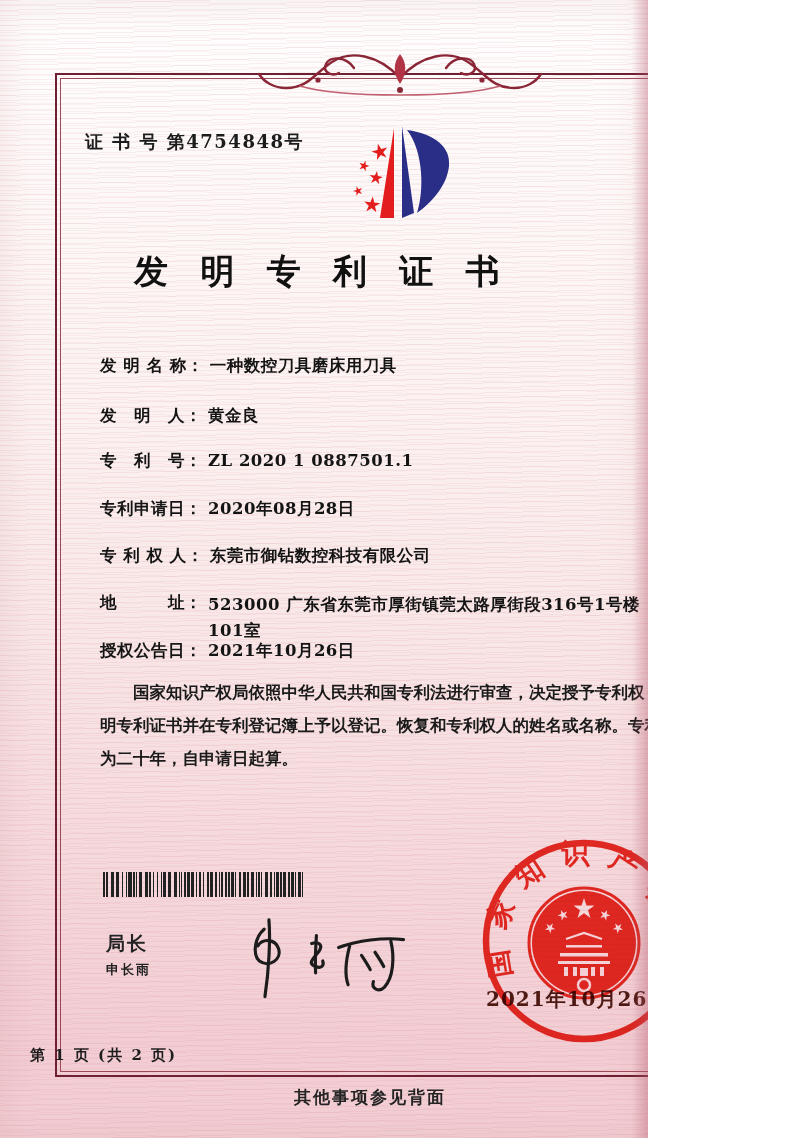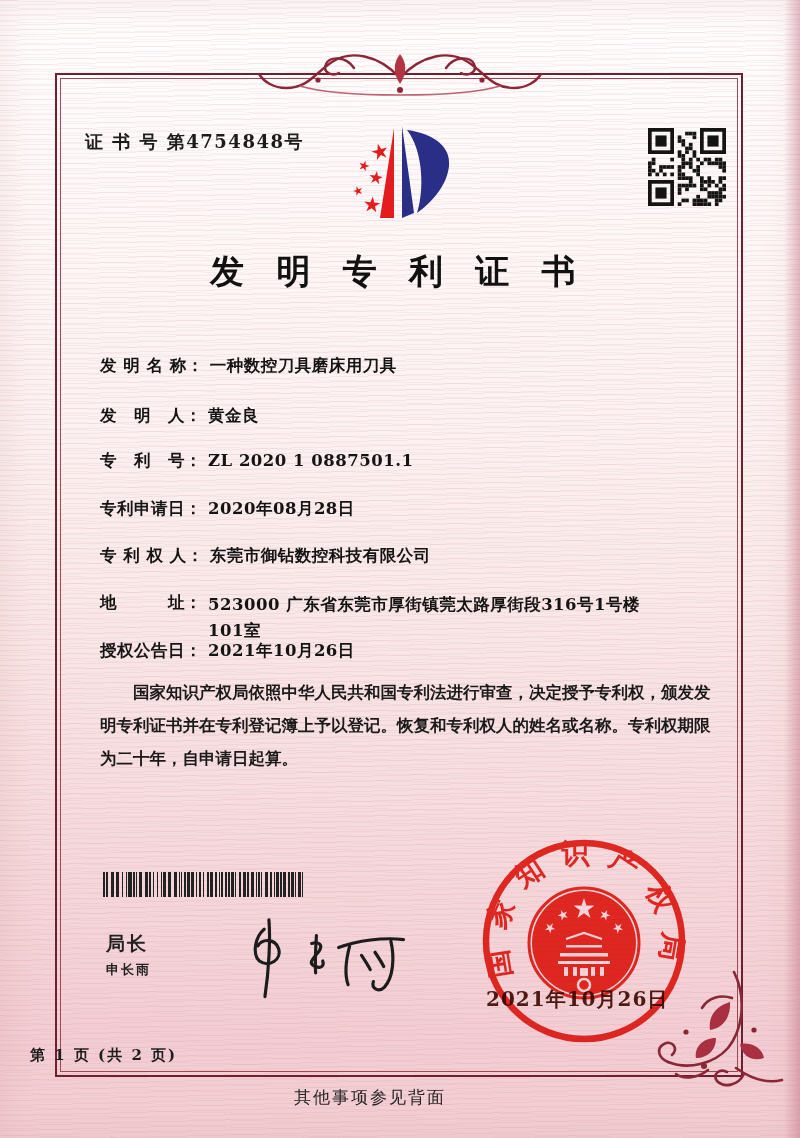--- a/index.html
+++ b/index.html
@@ -1,17 +1,17 @@
 <!DOCTYPE html>
 <html><head>
 <meta charset="utf-8">
 <style>
   html,body{margin:0;padding:0;}
   body{font-family:"DejaVu Serif","Liberation Serif",serif;}
-  .page{position:relative;width:800px;height:1138px;overflow:hidden;
+  .page{position:relative;width:648px;height:1138px;overflow:hidden;
     background:linear-gradient(180deg,#fffefe 0%,#fdf8f7 18%,#fbf1f0 38%,#f9e7e7 55%,#f5d9dc 75%,#f2cdd3 92%,#f3d0d5 100%);
     box-shadow:inset 0 0 40px rgba(190,120,130,.18);}
   
   .page::before{content:"";position:absolute;inset:0;z-index:0;pointer-events:none;
     background:
       repeating-linear-gradient(178.5deg, rgba(206,118,132,.11) 0 1px, rgba(255,255,255,0) 1px 5px),
       repeating-linear-gradient(181.5deg, rgba(206,118,132,.08) 0 1px, rgba(255,255,255,0) 1px 7px);}
   .edge-shade{position:absolute;top:0;right:0;width:16px;height:100%;z-index:6;
     background:linear-gradient(to left, rgba(186,96,116,.38), rgba(186,96,116,0));}
   .abs{position:absolute;}
@@ -34,21 +34,21 @@
   .body-text{left:100px;top:676px;width:614px;font-size:16.5px;line-height:33px;
     color:#1a1a1a;font-weight:600;}
   .body-text p{margin:0;text-indent:2em;}
   .barcode{left:103px;top:872px;width:205px;height:25px;}
   .role{left:106px;top:931px;font-size:19px;font-weight:700;color:#222;letter-spacing:2px;}
   .pname{left:106px;top:961px;font-size:13px;font-weight:700;color:#222;letter-spacing:2px;}
   .sig{left:223px;top:912px;width:190px;height:90px;}
   .seal{left:478px;top:835px;width:212px;height:212px;mix-blend-mode:multiply;opacity:.95;}
   .seal-date{left:486px;top:986px;width:160px;font-size:20px;font-weight:700;color:#4e1912;letter-spacing:1px;white-space:nowrap;}
   .pagenum{left:30px;top:1046px;width:670px;text-align:left;font-size:15px;font-weight:600;color:#1d1d1d;letter-spacing:2px;}
-  .backnote{left:0;top:1086px;width:740px;text-align:center;font-size:17px;font-weight:400;color:#242424;letter-spacing:2px;}
+  .backnote{left:0;top:1086px;width:740px;text-align:center;font-size:17px;font-weight:700;color:#242424;letter-spacing:2px;}
   .orn-top{left:256px;top:46px;width:288px;height:56px;}
   .orn-br{left:612px;top:958px;width:176px;height:132px;}
 </style>
 </head>
 <body>
 
 <div class="page">
 
   <div class="frame"></div>
 

